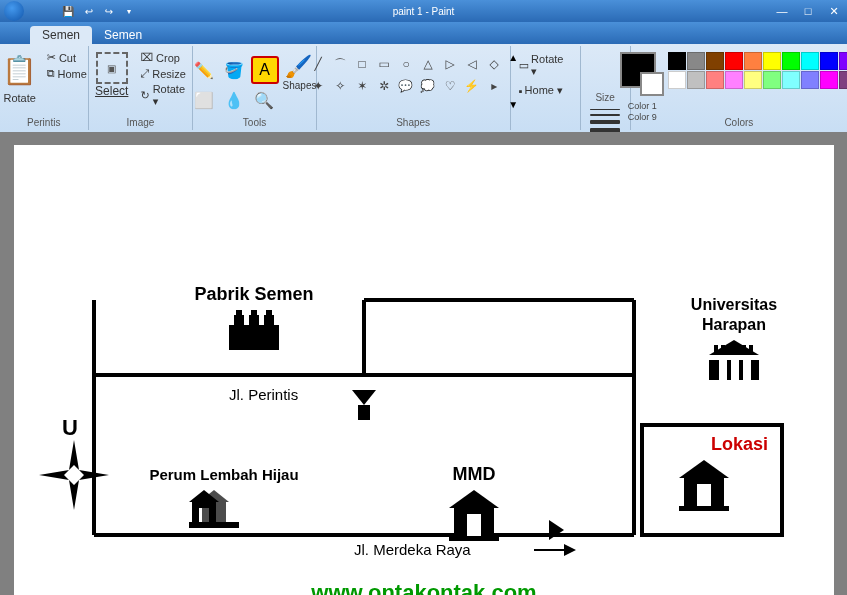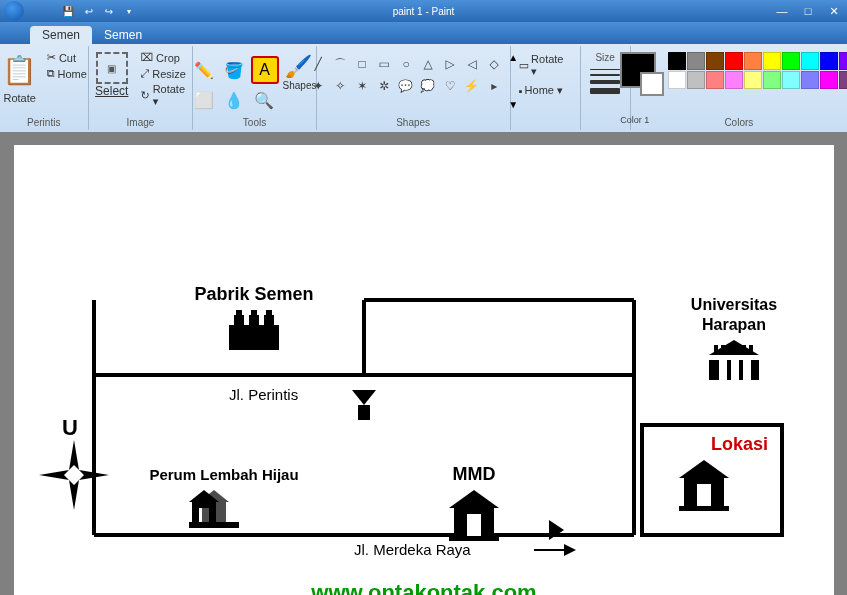--- a/index.html
+++ b/index.html
@@ -470,34 +470,34 @@
       <div class="of-btn">
         <span>▪</span>
         <span> Home ▾</span>
       </div>
     </div>
     <div class="ribbon-group-label"></div>
   </div>
 
   <div class="ribbon-group" style="min-width:50px;">
     <div class="size-group">
-      <div style="font-size:10px;color:#555;">Size</div>
+      <div style="font-size:10px;color:#555;margin-top:40px;">Size</div>
       <div class="size-lines">
         <div class="size-line" style="height:1px;"></div>
         <div class="size-line" style="height:2px;"></div>
         <div class="size-line" style="height:4px;"></div>
         <div class="size-line" style="height:6px;"></div>
       </div>
     </div>
   </div>
 
   <div class="ribbon-group" style="border-right:none; min-width:200px;">
     <div class="colors-group">
 
-      <div style="display:flex;flex-direction:column;gap:15px;">
+      <div style="display:flex;flex-direction:column;align-items:center;gap:1px;">
         <div style="position:relative;width:44px;height:44px;margin-bottom:4px;">
           <div class="color-box-large" style="background:#000;position:absolute;top:0;left:0;"></div>
           <div class="color-box-small" style="background:#fff;position:absolute;bottom:0;right:0;"></div>
         </div>
         <div style="font-size:9px;color:#444;">Color 1</div>
         <div style="font-size:9px;color:#444;">Color 9</div>
       </div>
 
       <div class="colors-palette" id="palette">
       <div class="palette-color" style="background: rgb(0, 0, 0);"></div>

